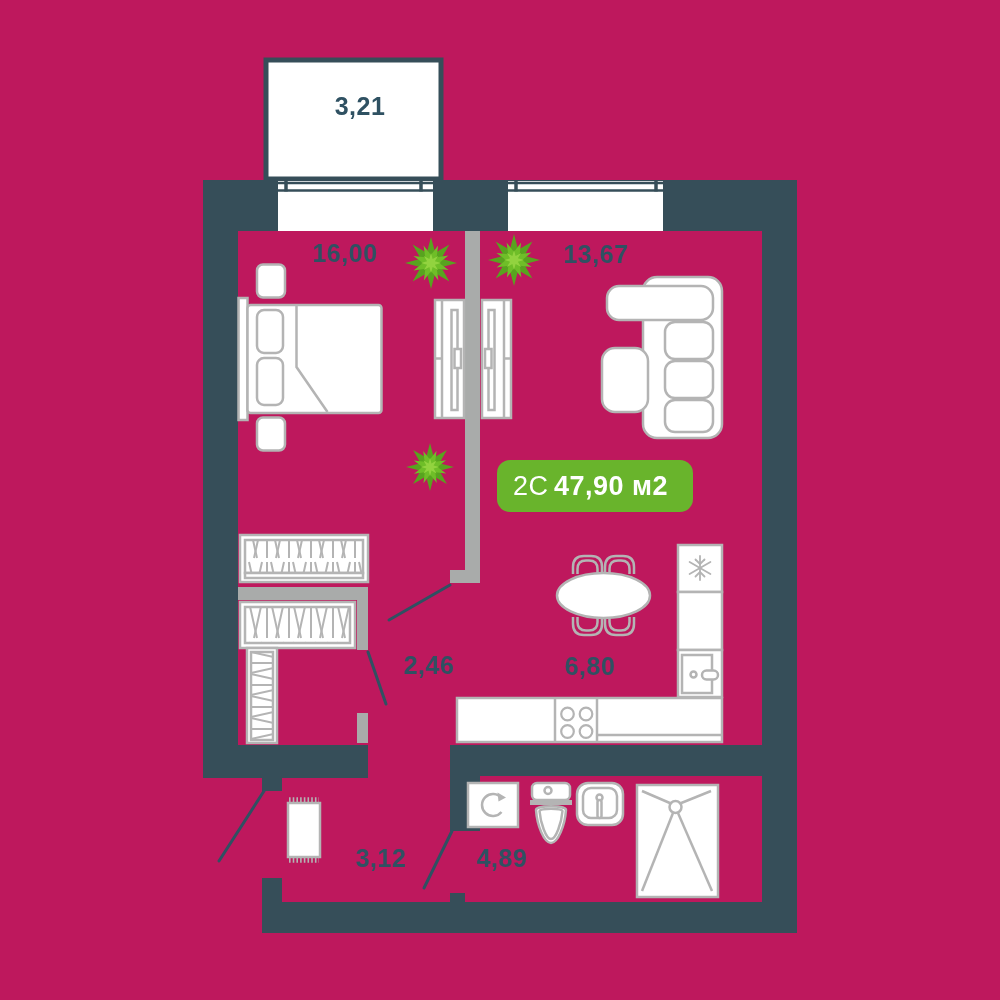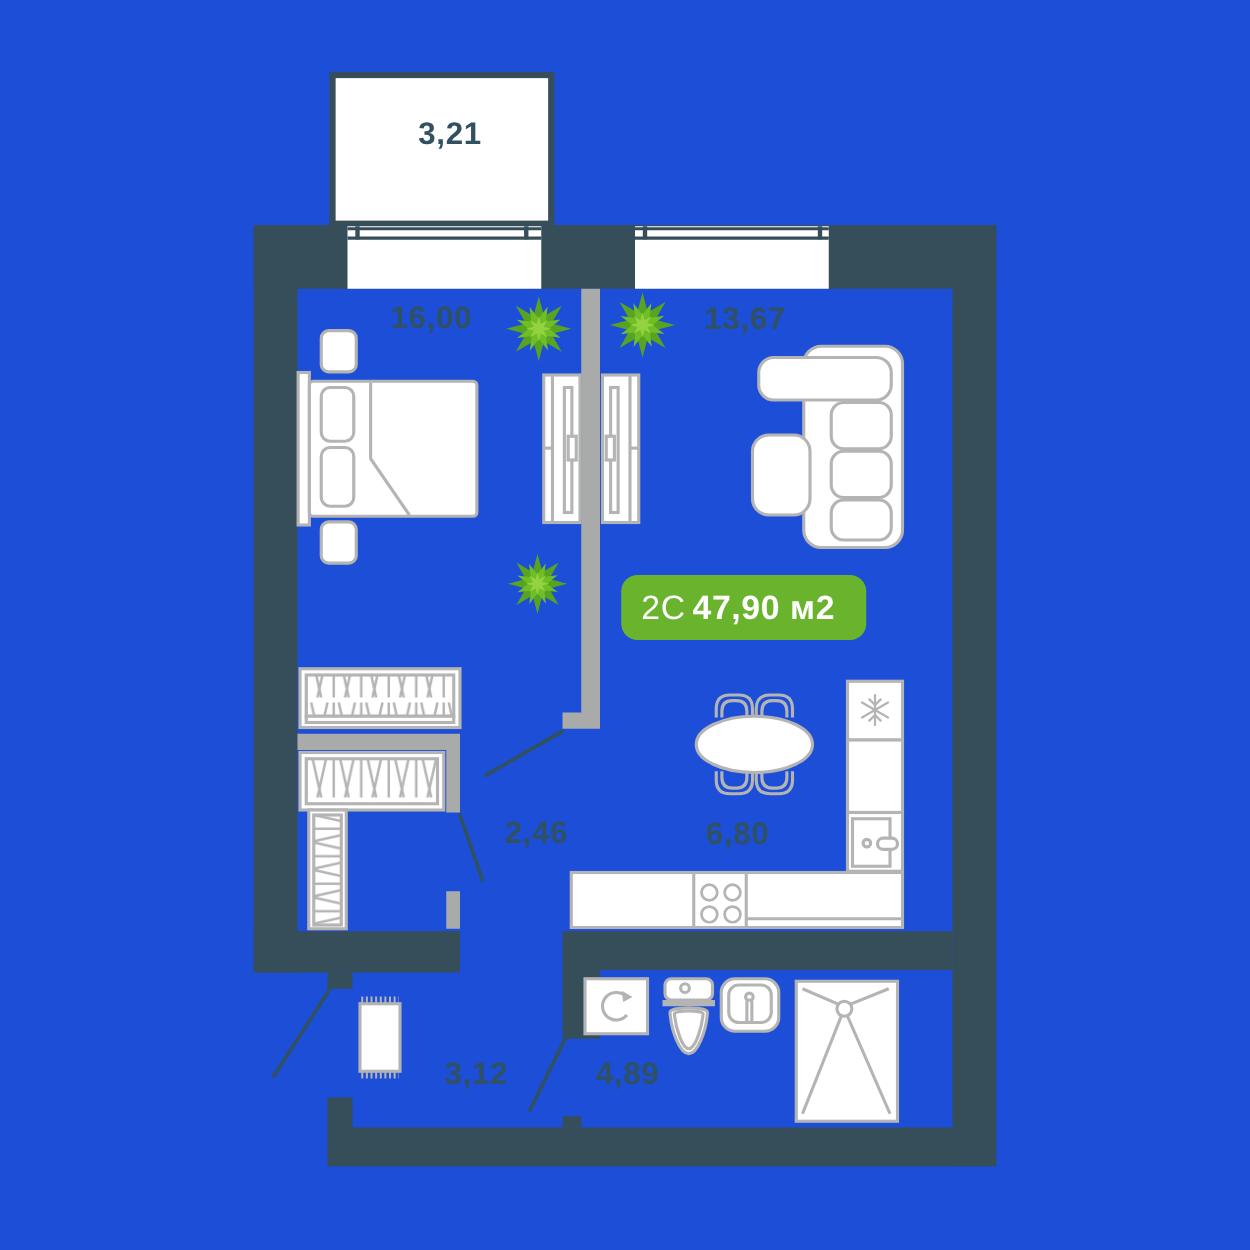--- a/index.html
+++ b/index.html
@@ -1,16 +1,16 @@
 <!DOCTYPE html>
 <html><head>
 <meta charset="utf-8">
 <style>
   html,body{margin:0;padding:0;background:#ffffff;}
-  .stage{position:relative;width:1000px;height:1000px;background:#1d4ed8;overflow:hidden;}
+  .stage{position:relative;width:1000px;height:1000px;background:#be185d;overflow:hidden;}
   svg{display:block;}
   .room-label{font-family:"Liberation Sans",sans-serif;font-weight:700;font-size:25px;fill:#2f5162;letter-spacing:.5px;}
   .badge-label{font-family:"Liberation Sans",sans-serif;font-size:27px;fill:#ffffff;letter-spacing:.5px;}
   .badge-type{font-weight:400;}
   .badge-area{font-weight:700;}
 </style>
 </head>
 <body>
 
 <div class="stage">

